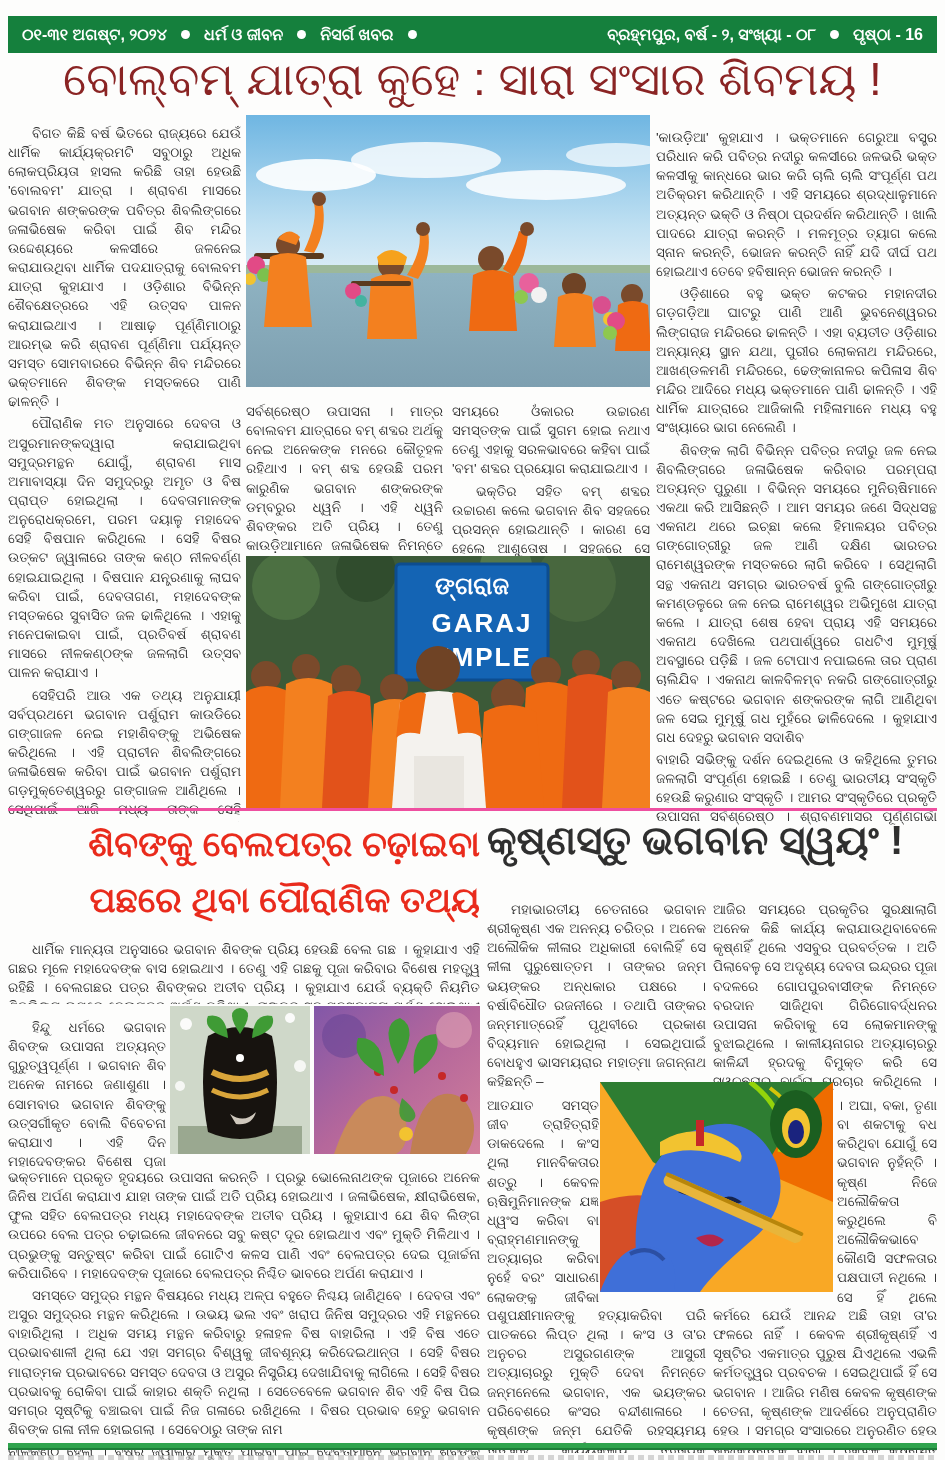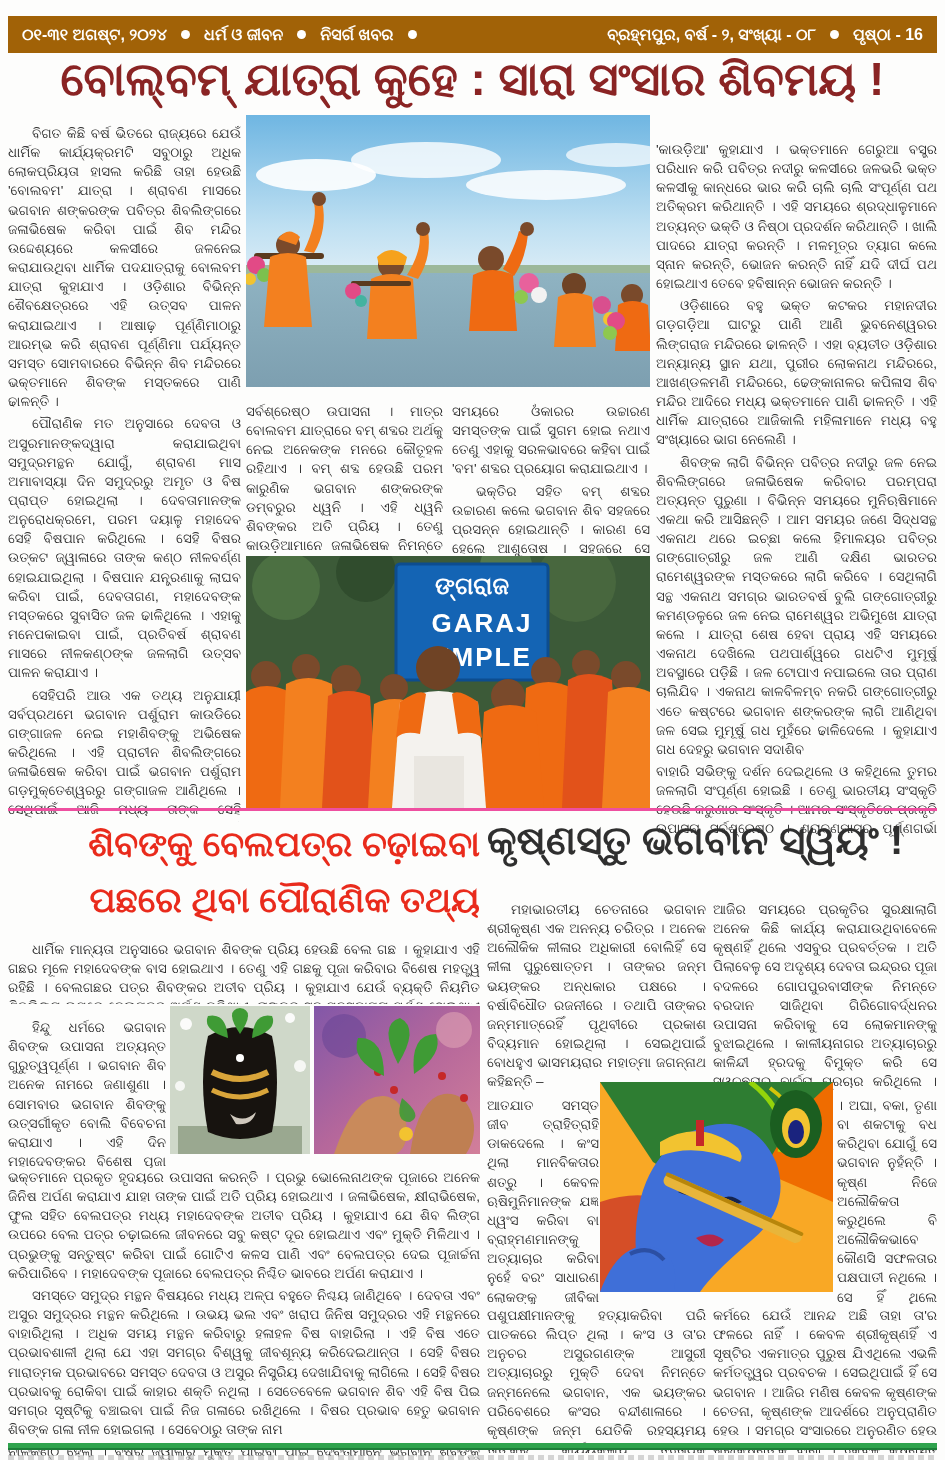--- a/index.html
+++ b/index.html
@@ -1,38 +1,38 @@
 <!DOCTYPE html>
 <html><head>
 <meta charset="utf-8">
 <style>
   html,body{margin:0;padding:0;background:#e8e8e8;}
   .page{position:relative;width:945px;height:1460px;margin:0 auto;background:#fdfdfc;
         overflow:hidden;font-family:"Liberation Sans","DejaVu Sans",sans-serif;}
   
-  .masthead{position:absolute;left:8px;top:16px;width:929px;height:37px;background:#a16207;
+  .masthead{position:absolute;left:8px;top:16px;width:929px;height:37px;background:#15803d;
             color:#fff;display:flex;align-items:center;justify-content:space-between;
             padding:0 14px;box-sizing:border-box;font-size:16px;font-weight:bold;}
   .masthead .grp{display:flex;align-items:center;gap:14px;white-space:nowrap;}
   .dot{display:inline-block;width:9px;height:9px;border-radius:50%;background:#fff;}
   
   .headline-main{position:absolute;left:0;top:54px;width:945px;text-align:center;
-            font-size:46px;font-weight:bold;color:#8a2424;margin:0;line-height:1.1;}
+            font-size:46px;font-weight:normal;color:#8a2424;margin:0;line-height:1.1;}
   
   .bt{font-size:13.5px;line-height:1.42;text-align:justify;color:#2b2b2b;overflow:hidden;margin-top:12px;}
   .bt p{margin:0 0 3px 0;text-indent:24px;}
   .bt p.noind{text-indent:0;}
   .abs{position:absolute;box-sizing:border-box;}
   
   .col1{left:8px;top:112px;width:233px;height:698px;}
   .photo1{left:246px;top:115px;width:404px;height:272px;}
   .centerA{left:246px;top:390px;width:197px;height:164px;}
   .centerB{left:452px;top:390px;width:198px;height:164px;}
   .photo2{left:246px;top:556px;width:404px;height:252px;}
-  .col4{left:656px;top:128px;width:281px;height:698px;}
+  .col4{left:656px;top:116px;width:281px;height:698px;}
   .rule-pink{left:8px;top:808px;width:929px;height:3px;background:#ee4fa0;}
   
   .artL{left:8px;top:816px;width:472px;height:625px;}
   .hl-red{font-size:35px;line-height:1.6;font-weight:bold;color:#e92b1c;text-align:right;margin:0 0 6px 0;}
   .rowL{position:relative;height:150px;margin:2px 0 4px 0;}
   .sideL{position:absolute;left:0;top:0;width:158px;height:150px;}
   .img-lingam{position:absolute;left:162px;top:0;width:140px;height:148px;}
   .img-hands{position:absolute;left:306px;top:0;width:166px;height:148px;}
   
   .artR{left:487px;top:816px;width:450px;height:625px;}

